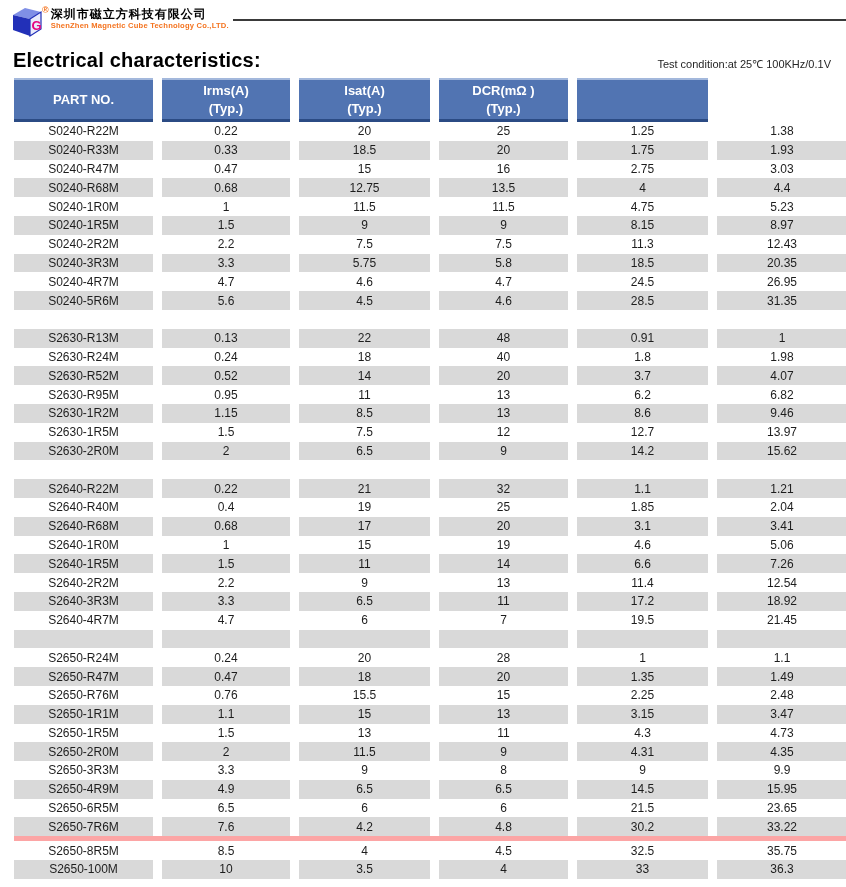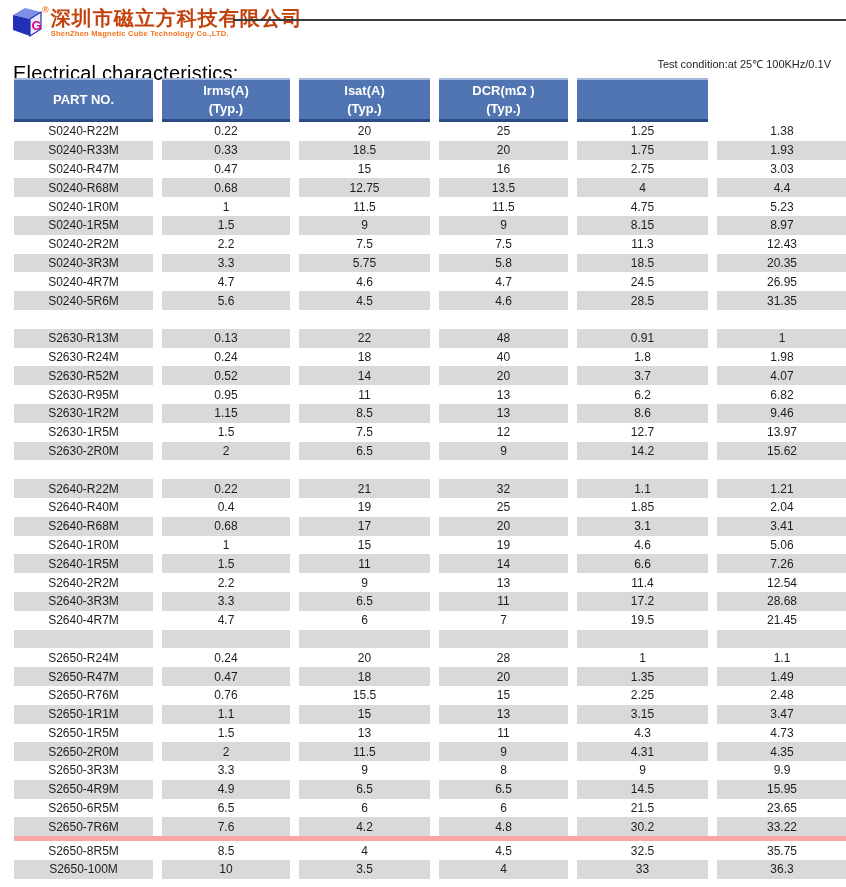--- a/index.html
+++ b/index.html
@@ -4,26 +4,26 @@
 <style>
   html,body { margin:0; padding:0; background:#ffffff; }
   body { width:846px; height:887px; font-family:"Liberation Sans", sans-serif; }
   .page { position:relative; width:846px; height:887px; background:#fff; overflow:hidden; }
 
   
   .brand { position:absolute; left:11px; top:6px; display:flex; align-items:flex-start; }
   .logo-cube { width:33px; height:31px; }
   .reg-mark { font-size:9px; color:#f4731f; font-weight:bold; margin-left:-2px; margin-top:-1px; }
   .brand-text { margin-left:2px; margin-top:2px; }
-  .brand-cn { color:#c2410c; font-weight:bold; font-size:20px; letter-spacing:1px; line-height:1.05; }
+  .brand-cn { color:#000000; font-weight:bold; font-size:12px; letter-spacing:1px; line-height:1.05; }
   .brand-en { color:#f4731f; font-weight:bold; font-size:7.6px; letter-spacing:0.2px; }
   .top-rule { position:absolute; left:233px; top:19px; width:613px; height:2px; background:#3a3a3a; }
 
   
-  .section-title { position:absolute; left:13px; top:62px; font-size:20px; font-weight:normal; color:#000; letter-spacing:0.2px; }
+  .section-title { position:absolute; left:13px; top:49px; font-size:20px; font-weight:bold; color:#000; letter-spacing:0.2px; }
   .test-condition { position:absolute; right:15px; top:56px; font-size:11px; color:#252525; }
 
   
   .etable { position:absolute; left:14px; top:78px; }
   .grid-row { display:grid; grid-template-columns:139px 128px 131px 129px 131px 130px 3px; column-gap:9px; }
   .thead { height:44px; }
   .hcell {
     background:var(--header-bg); color:#fff; font-weight:bold; font-size:13px;
     border-top:2px solid var(--header-top); border-bottom:3px solid var(--header-border);
     box-sizing:border-box; display:flex; flex-direction:column; justify-content:center;
@@ -305,21 +305,21 @@
           <div class="cell">11.4</div>
           <div class="cell">12.54</div>
           <div class="cell"></div>
         </div>
         <div class="grid-row row">
           <div class="cell">S2640-3R3M</div>
           <div class="cell">3.3</div>
           <div class="cell">6.5</div>
           <div class="cell">11</div>
           <div class="cell">17.2</div>
-          <div class="cell">28.68</div>
+          <div class="cell">18.92</div>
           <div class="cell"></div>
         </div>
         <div class="grid-row row">
           <div class="cell">S2640-4R7M</div>
           <div class="cell">4.7</div>
           <div class="cell">6</div>
           <div class="cell">7</div>
           <div class="cell">19.5</div>
           <div class="cell">21.45</div>
           <div class="cell"></div>

